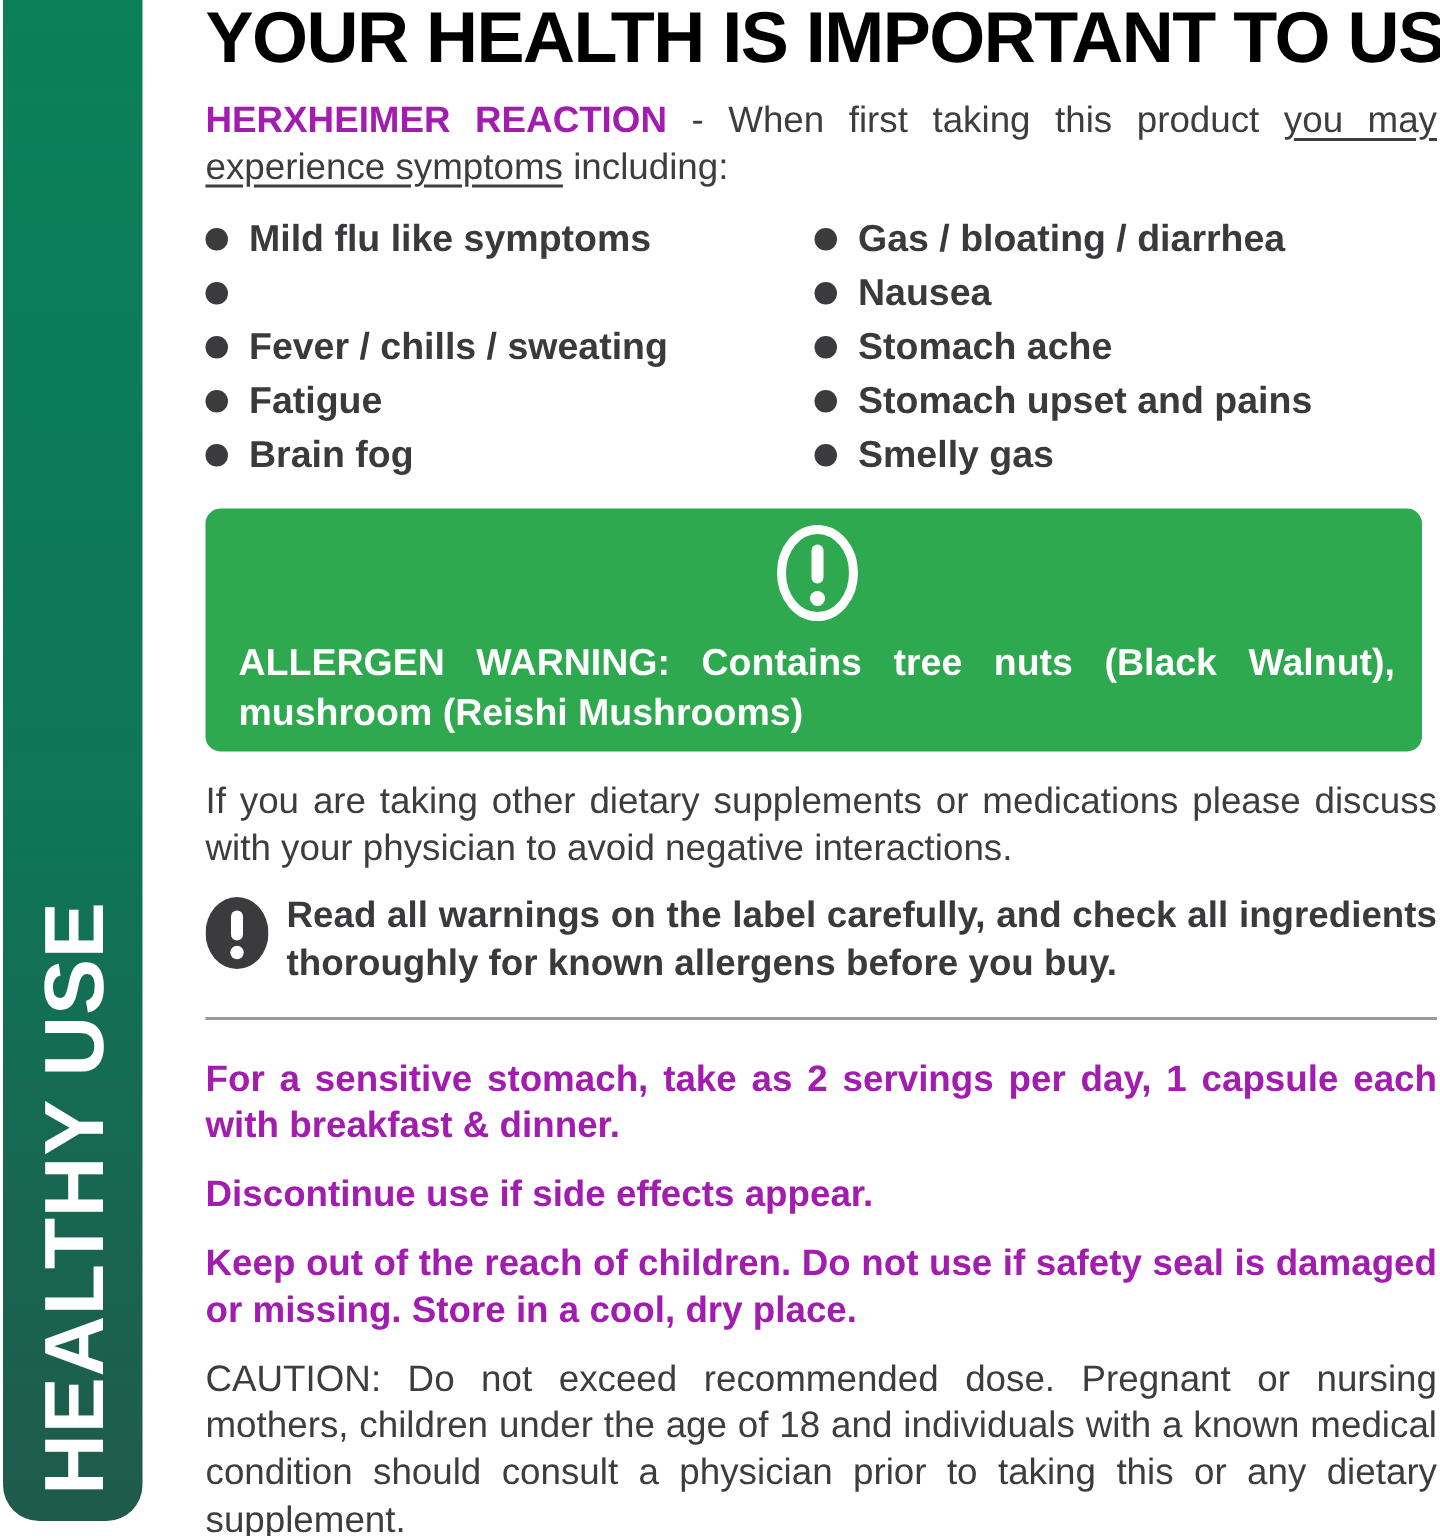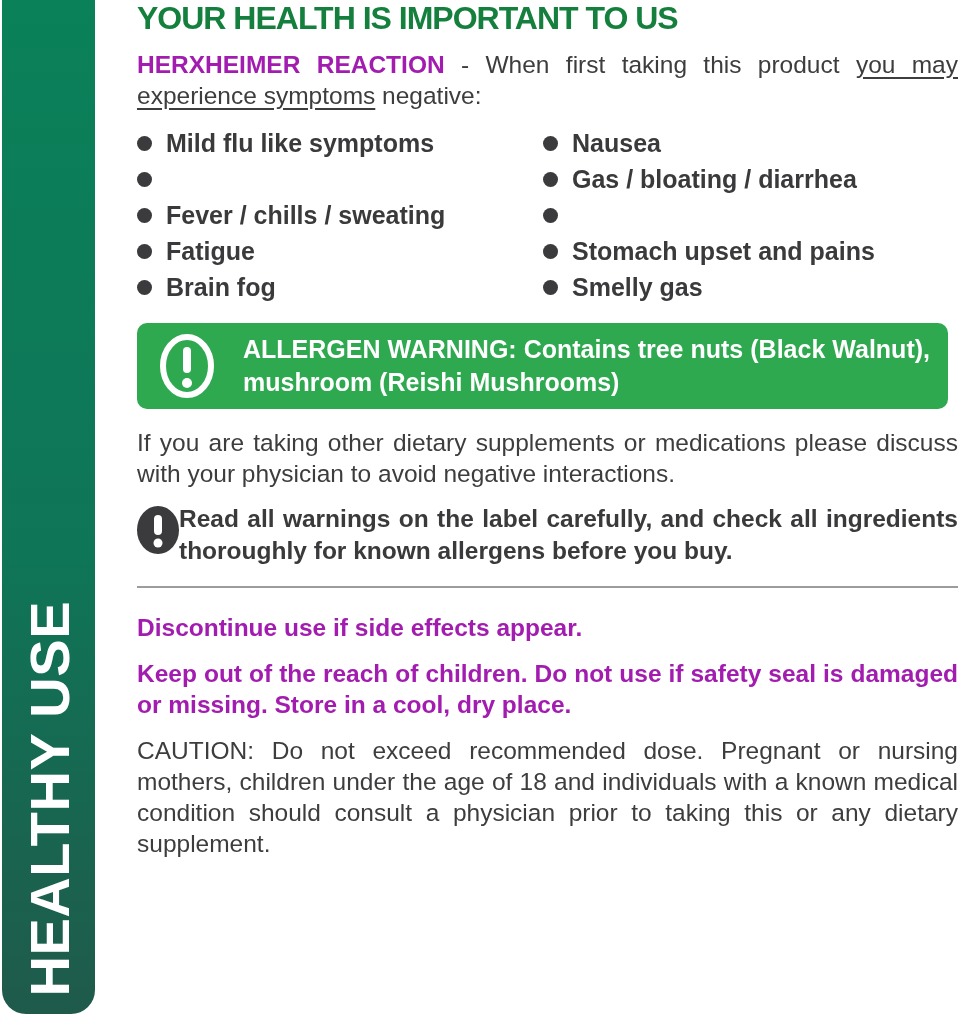--- a/index.html
+++ b/index.html
@@ -33,25 +33,25 @@
   }
 
   
   .content {
     position: absolute;
     left: 137px; top: 0;
     width: 821px;
   }
   h1.title {
     margin: 2px 0 15px;
-    font-size: 32px;
+    font-size: 48px;
     line-height: 1.0;
     font-weight: bold;
     letter-spacing: -1px;
-    color: #15803d;
+    color: #000000;
     white-space: nowrap;
   }
   p { margin: 0 0 14px; font-size: 24.5px; line-height: 1.27; text-align: justify; }
   .bold-text { font-weight: bold; color: #a21caf; }
   .underline { text-decoration: underline; text-underline-offset: 4px; }
 
   
   .bullets {
     display: grid;
     grid-template-columns: 406px 1fr;
@@ -65,36 +65,37 @@
   }
   .dot {
     width: 15px; height: 15px; border-radius: 50%;
     background: #3b3b3d; margin-right: 14px; flex: none;
   }
 
   
   .allergen {
     background: #2fa94f;
     border-radius: 10px;
-    display: flex; 
-    gap: 28px;
+    display: flex; align-items: center;
+    gap: 11px;
     padding: 10px 18px 10px 22px;
     margin: 4px 0 18px;
     width: 811px;
     box-sizing: border-box;
     min-height: 84px;
+    flex-direction: column;
   }
   .allergen p {
     margin: 0; color: #ffffff; font-weight: bold;
     font-size: 25px; line-height: 1.3; text-align: justify;
   }
   .allergen .icon-wrap { flex: none; display: flex; }
 
   
-  .read-warnings { display: flex; margin: 2px 0 14px; }
+  .read-warnings { display: flex; gap: 12px; margin: 2px 0 14px; }
   .read-warnings .icon-wrap { flex: none; margin-top: 3px; display: flex; }
   .read-warnings p { margin: 0; font-weight: bold; color: #3a3a3c; }
 
   hr.divider {
     border: none;
     border-top: 2px solid #9c9c9c;
     margin: 20px 0 24px;
   }
   .usage p.bold-text { margin-bottom: 15px; }
 </style>
@@ -102,21 +103,21 @@
 <body>
 
 <aside class="sidebar">
   <span class="sidebar-text">HEALTHY USE</span>
 </aside>
 
 <main class="content">
 
   <h1 class="title">YOUR HEALTH IS IMPORTANT TO US</h1>
 
-  <p class="intro"><span class="bold-text">HERXHEIMER REACTION</span><span> - </span><span>When first taking this product </span><span class="underline">you may experience symptoms</span><span> negative:</span></p>
+  <p class="intro"><span class="bold-text">HERXHEIMER REACTION</span><span> - </span><span>When first taking this product </span><span class="underline">you may experience symptoms</span><span> including:</span></p>
 
   <div class="bullets">
     <ul>
       <li>
           <span class="dot"></span>
           <span>Mild flu like symptoms</span>
         </li>
       <li>
           <span class="dot"></span>
         </li>
@@ -129,28 +130,29 @@
           <span>Fatigue</span>
         </li>
       <li>
           <span class="dot"></span>
           <span>Brain fog</span>
         </li>
     </ul>
     <ul>
       <li>
           <span class="dot"></span>
+          <span>Gas / bloating / diarrhea</span>
+        </li>
+      <li>
+          <span class="dot"></span>
           <span>Nausea</span>
         </li>
       <li>
           <span class="dot"></span>
-          <span>Gas / bloating / diarrhea</span>
-        </li>
-      <li>
-          <span class="dot"></span>
+          <span>Stomach ache</span>
         </li>
       <li>
           <span class="dot"></span>
           <span>Stomach upset and pains</span>
         </li>
       <li>
           <span class="dot"></span>
           <span>Smelly gas</span>
         </li>
     </ul>
@@ -177,18 +179,19 @@
         <circle cx="21" cy="37" r="4.5" fill="#ffffff"></circle>
       </svg>
     </span>
     <p>Read all warnings on the label carefully, and check all ingredients thoroughly for known allergens before you buy.</p>
   </div>
 
 
   <hr class="divider">
 
   <div class="usage">
+    <p class="bold-text">For a sensitive stomach, take as 2 servings per day, 1 capsule each with breakfast &amp; dinner.</p>
     <p class="bold-text">Discontinue use if side effects appear.</p>
     <p class="bold-text">Keep out of the reach of children. Do not use if safety seal is damaged or missing. Store in a cool, dry place.</p>
     <p>CAUTION: Do not exceed recommended dose. Pregnant or nursing mothers, children under the age of 18 and individuals with a known medical condition should consult a physician prior to taking this or any dietary supplement.</p>
   </div>
 
 </main>
 
 </body></html>

